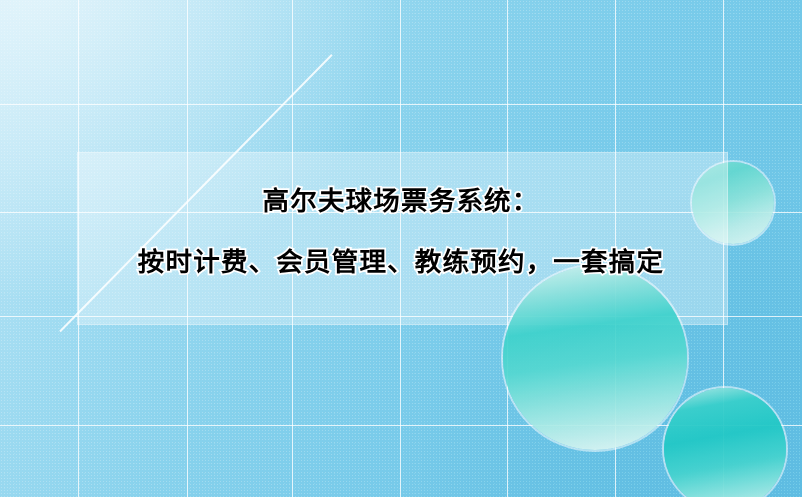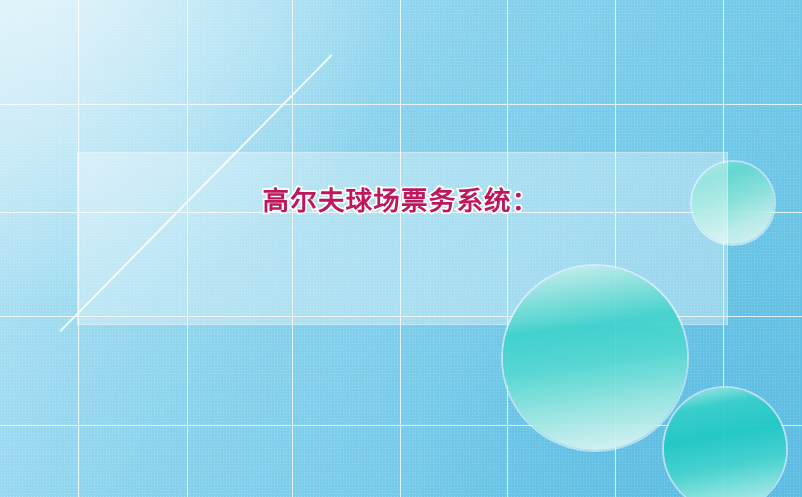--- a/index.html
+++ b/index.html
@@ -133,21 +133,21 @@
   .text-block {
     position: absolute;
     left: 0;
     right: 0;
     top: 188px;
     text-align: center;
     z-index: 40;
   }
   .headline {
     display: block;
-    color: #be185d;
+    color: #000000;
     font-size: 26.5px;
     font-weight: 700;
     letter-spacing: 1.2px;
     line-height: 1;
     white-space: nowrap;
     paint-order: stroke fill;
     -webkit-text-stroke: 3.4px #ffffff;
     text-shadow:
       0 0 1px rgba(255,255,255,0.9),
       0 1px 2px rgba(255,255,255,0.7);
@@ -184,15 +184,16 @@
   <div class="circle circle-sm circle-ring" style="left:692px; top:162px; width:82px; height:82px;"></div>
 
   <div class="panel" style="left:77px; top:152px; width:651px; height:173px;"></div>
 
   <div class="circle circle-lg circle-ring" style="left:503px; top:266px; width:184px; height:184px;"></div>
 
   <div class="circle circle-md circle-ring" style="left:664px; top:388px; width:122px; height:122px;"></div>
 
   <div class="text-block">
     <span class="headline line1">高尔夫球场票务系统：</span>
+    <span class="headline line2">按时计费、会员管理、教练预约，一套搞定</span>
   </div>
 
 </div>
 
 </body></html>

